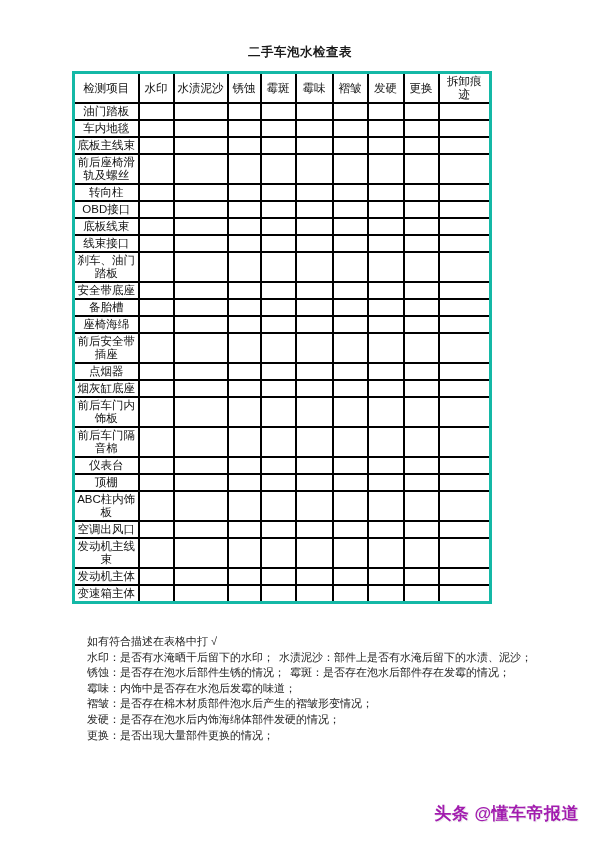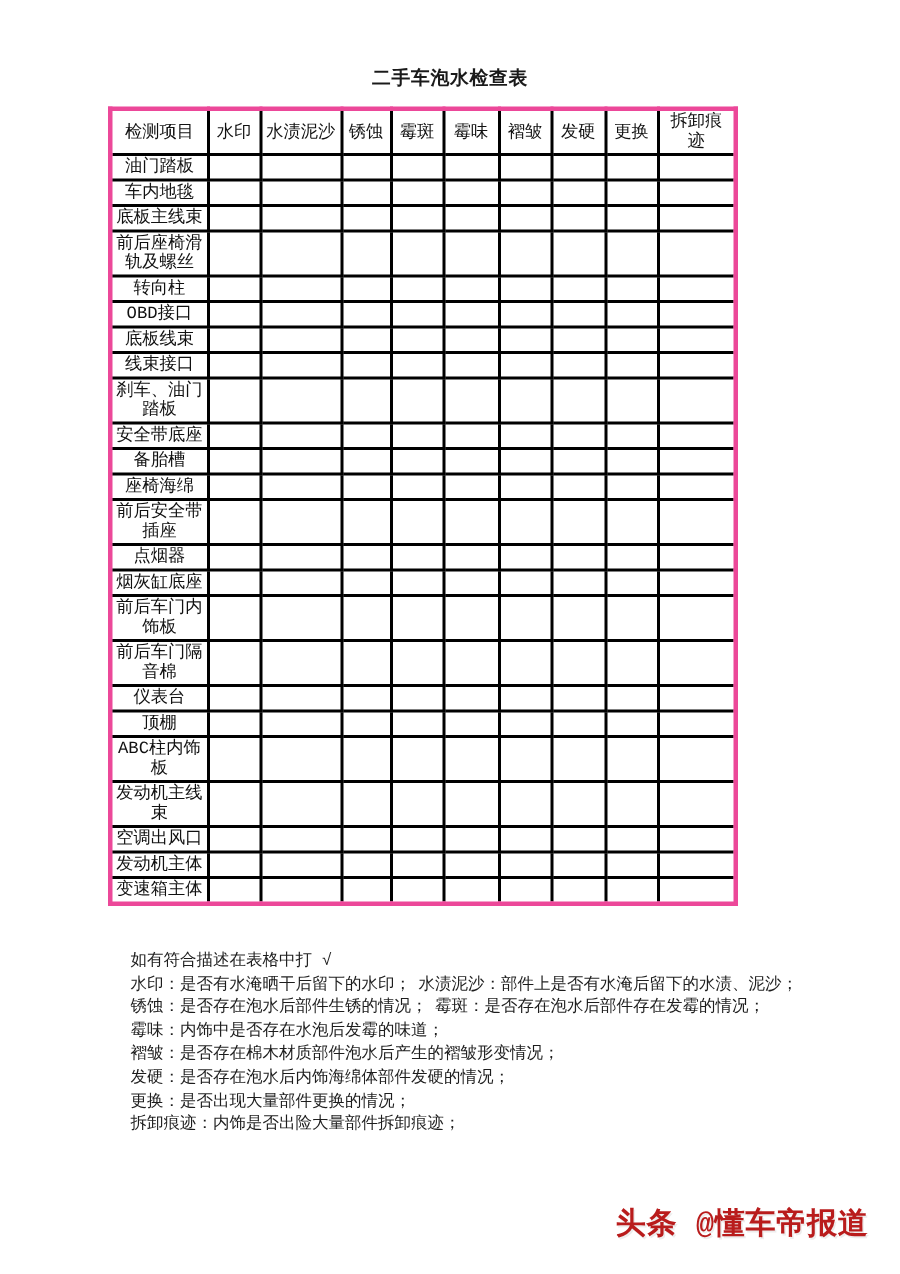--- a/index.html
+++ b/index.html
@@ -1,57 +1,57 @@
 <!DOCTYPE html>
 <html><head>
 <meta charset="utf-8">
 <style>
   * { margin:0; padding:0; box-sizing:border-box; }
   html,body { background:#ffffff; }
   .page {
     position:relative;
     width:600px; height:849px;
     background:#ffffff;
-    font-family:Liberation Mono, monospace;
+    font-family:Liberation Sans, sans-serif;
     color:#111111;
     overflow:hidden;
   }
   .title {
     position:absolute; top:44px; left:0; width:600px;
     text-align:center;
     font-size:12.5px; font-weight:700; color:#1a1a1a;
     letter-spacing:0.5px;
   }
   table.check-table {
     position:absolute; left:72px; top:71px;
     width:419px;
     border-collapse:collapse; table-layout:fixed;
-    border:3px solid #ec4899;
+    border:3px solid #14b8a6;
   }
   .check-table th, .check-table td {
     border:2px solid #000000;
     font-size:11.5px; line-height:13px;
     font-weight:500;
     text-align:center; vertical-align:middle;
     padding:1px 2px;
     word-break:break-all;
     color:#111111;
   }
   .check-table thead tr { height:21px; }
   .check-table tbody tr { height:17px; }
   .notes {
     position:absolute; left:87px; top:634px; width:500px;
     font-size:11px; line-height:15.6px; color:#1d1d1d;
   }
   .notes .note-line { white-space:nowrap; }
   .notes .seg-gap { display:inline-block; margin-left:5px; }
   .watermark {
     position:absolute; top:802px; right:21px;
-    font-size:20px; font-weight:700;
-    color:#b91c1c;
+    font-size:17px; font-weight:700;
+    color:#a21caf;
     letter-spacing:0.5px;
     text-shadow:1px 1px 0 #ededed;
     white-space:nowrap;
   }
 </style>
 </head>
 <body>
 
 <div class="page">
 
@@ -319,33 +319,33 @@
           <td></td>
           <td></td>
           <td></td>
           <td></td>
           <td></td>
           <td></td>
           <td></td>
           <td></td>
         </tr>
         <tr>
+          <td>空调出风口</td>
+          <td></td>
+          <td></td>
+          <td></td>
+          <td></td>
+          <td></td>
+          <td></td>
+          <td></td>
+          <td></td>
+          <td></td>
+        </tr>
+        <tr>
           <td>发动机主线束</td>
-          <td></td>
-          <td></td>
-          <td></td>
-          <td></td>
-          <td></td>
-          <td></td>
-          <td></td>
-          <td></td>
-          <td></td>
-        </tr>
-        <tr>
-          <td>空调出风口</td>
           <td></td>
           <td></td>
           <td></td>
           <td></td>
           <td></td>
           <td></td>
           <td></td>
           <td></td>
           <td></td>
         </tr>
@@ -378,18 +378,17 @@
 
   <div class="notes">
     <div class="note-line">如有符合描述在表格中打 √</div>
 
   <div class="note-line"><span>水印：是否有水淹晒干后留下的水印；</span><span class="seg-gap">水渍泥沙：部件上是否有水淹后留下的水渍、泥沙；</span></div>
       <div class="note-line"><span>锈蚀：是否存在泡水后部件生锈的情况；</span><span class="seg-gap">霉斑：是否存在泡水后部件存在发霉的情况；</span></div>
       <div class="note-line"><span>霉味：内饰中是否存在水泡后发霉的味道；</span></div>
       <div class="note-line"><span>褶皱：是否存在棉木材质部件泡水后产生的褶皱形变情况；</span></div>
       <div class="note-line"><span>发硬：是否存在泡水后内饰海绵体部件发硬的情况；</span></div>
       <div class="note-line"><span>更换：是否出现大量部件更换的情况；</span></div>
-      <div class="note-line"><span>拆卸痕迹：内饰是否出险大量部件拆卸痕迹；</span></div>
     </div>
 
   <div class="watermark">头条 @懂车帝报道</div>
 
 </div>
 
 </body></html>

